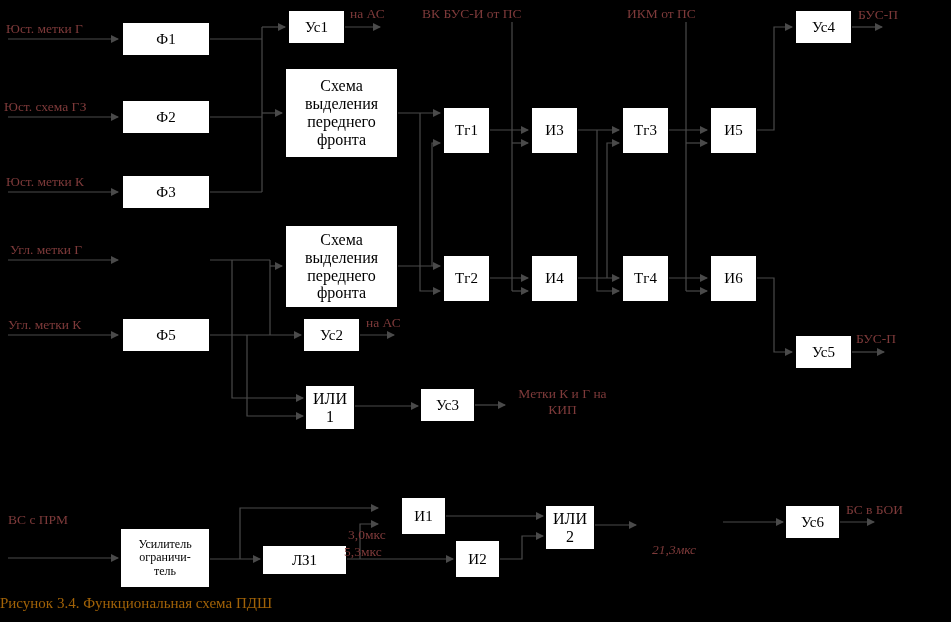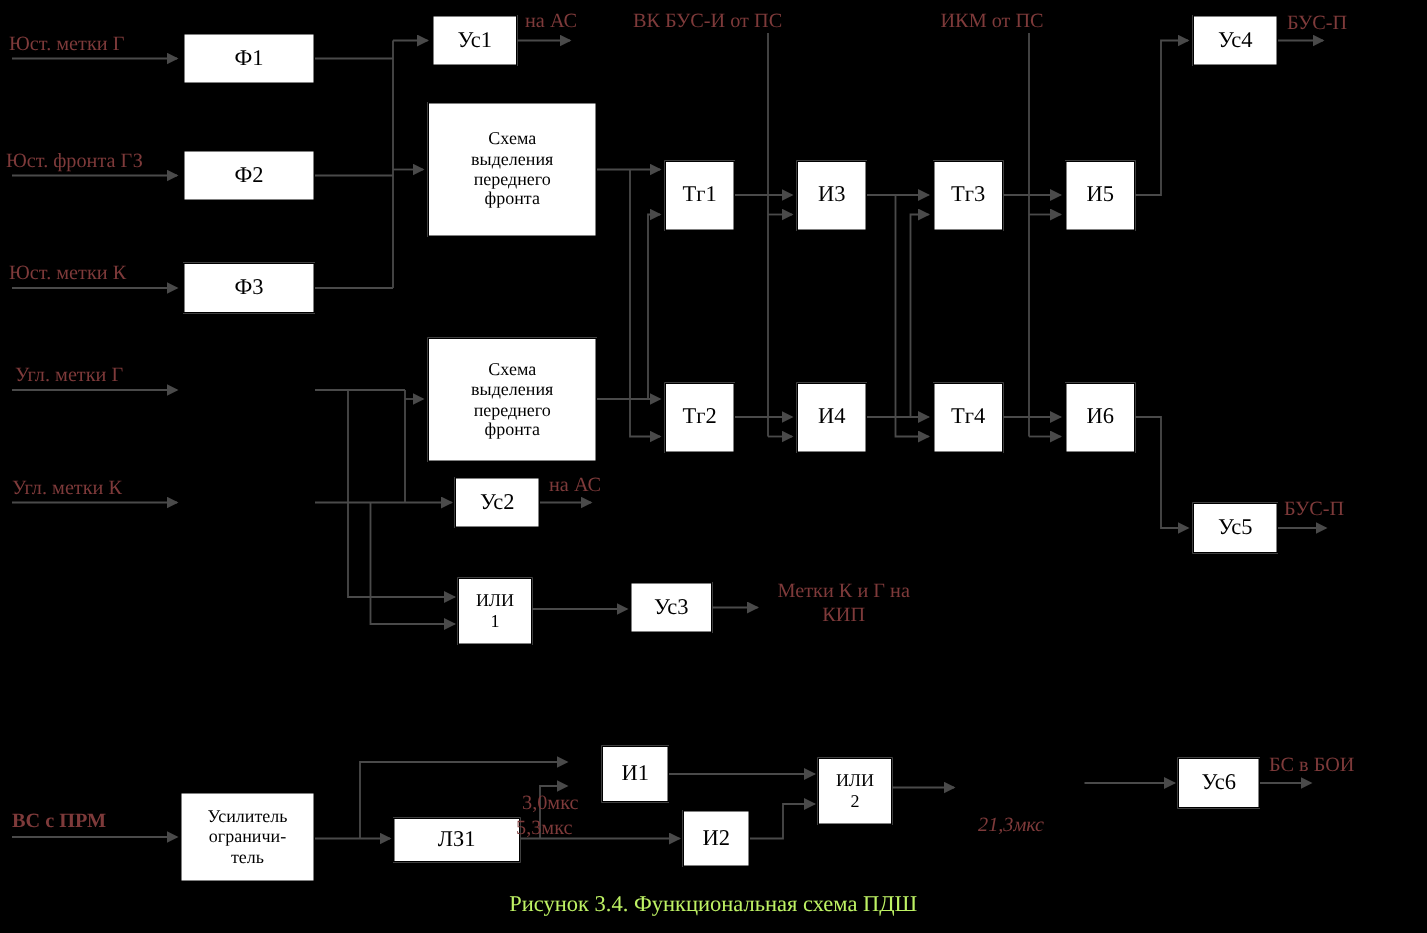--- a/index.html
+++ b/index.html
@@ -1,25 +1,25 @@
 <!DOCTYPE html>
 <html><head>
 <meta charset="utf-8">
 <style>
   html,body{margin:0;padding:0;background:#000;}
   .stage{position:relative;width:951px;height:622px;background:#000;overflow:hidden;
          font-family:"Liberation Serif", serif;}
   .box{position:absolute;background:#fff;color:#000;border:1px solid #000;
        display:flex;align-items:center;justify-content:center;text-align:center;
        white-space:pre-line;line-height:1.12;font-size:15px;box-sizing:border-box;}
-  .box.small-text{font-size:12px;}
+  .box.small-text{font-size:16px;}
   .box.tiny-text{font-size:12px;}
   .lbl{position:absolute;color:#7e3a3a;font-size:13.5px;white-space:pre-line;line-height:1.15;}
   .lbl.center{text-align:center;}
-  .caption{position:absolute;left:0;right:0;top:595px;text-align:center;color:#bef264;font-size:15px;}
+  .caption{position:absolute;left:0;right:0;top:595px;color:#a16207;font-size:15px;}
   svg.wires{position:absolute;left:0;top:0;width:951px;height:622px;}
 </style>
 </head>
 <body>
 
 <div class="stage">
 
   <svg class="wires" viewBox="0 0 951 622">
     <defs>
       <marker id="arr" markerWidth="9" markerHeight="8" refX="7" refY="4" orient="auto" markerUnits="userSpaceOnUse">
@@ -91,20 +91,21 @@
       <path d="M500,559 H522 V536 H543" marker-end="url(#arr)"></path>
       <path d="M595,525 H636" marker-end="url(#arr)"></path>
       <path d="M723,522 H783" marker-end="url(#arr)"></path>
       <path d="M840,522 H874" marker-end="url(#arr)"></path>
     </g>
   </svg>
 
   <div class="box" style="left:122px;top:22px;width:88px;height:34px;">Ф1</div>
   <div class="box" style="left:122px;top:100px;width:88px;height:34px;">Ф2</div>
   <div class="box" style="left:122px;top:175px;width:88px;height:34px;">Ф3</div>
+  <div class="box" style="left:122px;top:318px;width:88px;height:34px;">Ф5</div>
 
   <div class="box" style="left:288px;top:10px;width:57px;height:34px;">Ус1</div>
   <div class="box" style="left:303px;top:318px;width:57px;height:34px;">Ус2</div>
   <div class="box" style="left:420px;top:388px;width:55px;height:34px;">Ус3</div>
   <div class="box" style="left:795px;top:10px;width:57px;height:34px;">Ус4</div>
   <div class="box" style="left:795px;top:335px;width:57px;height:34px;">Ус5</div>
   <div class="box" style="left:785px;top:505px;width:55px;height:34px;">Ус6</div>
 
   <div class="box small-text" style="left:285px;top:68px;width:113px;height:90px;">Схема
 выделения
@@ -131,35 +132,35 @@
 2</div>
 
   <div class="box tiny-text" style="left:120px;top:528px;width:90px;height:60px;">Усилитель
 ограничи-
 тель</div>
   <div class="box" style="left:262px;top:545px;width:85px;height:30px;">ЛЗ1</div>
   <div class="box" style="left:401px;top:497px;width:45px;height:38px;">И1</div>
   <div class="box" style="left:455px;top:540px;width:45px;height:38px;">И2</div>
 
   <div class="lbl" style="left:6px;top:21px;">Юст. метки Г</div>
-  <div class="lbl" style="left:4px;top:99px;">Юст. фронта ГЗ</div>
+  <div class="lbl" style="left:4px;top:99px;">Юст. схема ГЗ</div>
   <div class="lbl" style="left:6px;top:174px;">Юст. метки К</div>
   <div class="lbl" style="left:10px;top:242px;">Угл. метки Г</div>
   <div class="lbl" style="left:8px;top:317px;">Угл. метки К</div>
 
   <div class="lbl" style="left:350px;top:6px;">на АС</div>
   <div class="lbl" style="left:400px;top:6px;margin-left:22px;">ВК БУС-И от ПС</div>
   <div class="lbl" style="left:627px;top:6px;">ИКМ от ПС</div>
   <div class="lbl" style="left:858px;top:7px;">БУС-П</div>
   <div class="lbl" style="left:366px;top:315px;">на АС</div>
   <div class="lbl" style="left:856px;top:331px;">БУС-П</div>
 
   <div class="lbl center" style="left:495px;top:386px;width:135px;">Метки К и Г на
 КИП</div>
 
-  <div class="lbl" style="left:8px;top:539px;font-weight:bold;">ВС с ПРМ</div>
+  <div class="lbl" style="left:8px;top:512px;">ВС с ПРМ</div>
   <div class="lbl" style="left:348px;top:527px;">3,0мкс</div>
   <div class="lbl" style="left:344px;top:544px;">5,3мкс</div>
   <div class="lbl" style="left:652px;top:542px;font-style:italic;">21,3мкс</div>
   <div class="lbl" style="left:846px;top:502px;">БС в БОИ</div>
 
   <div class="caption">Рисунок 3.4. Функциональная схема ПДШ</div>
 </div>
 
 </body></html>

